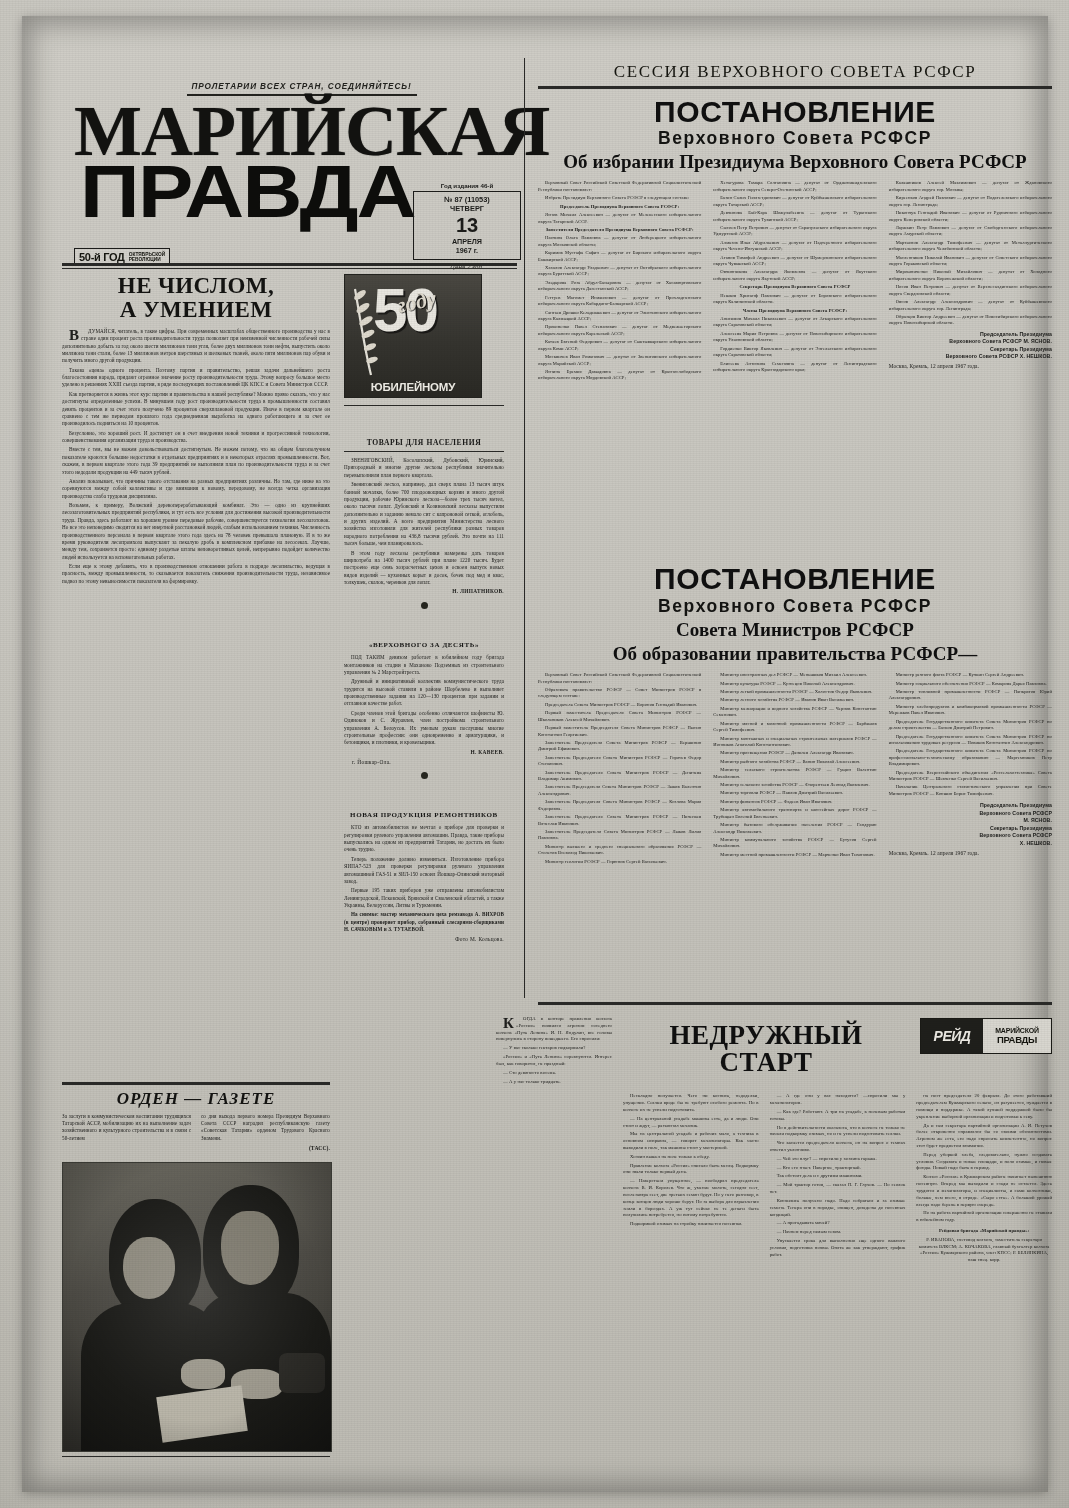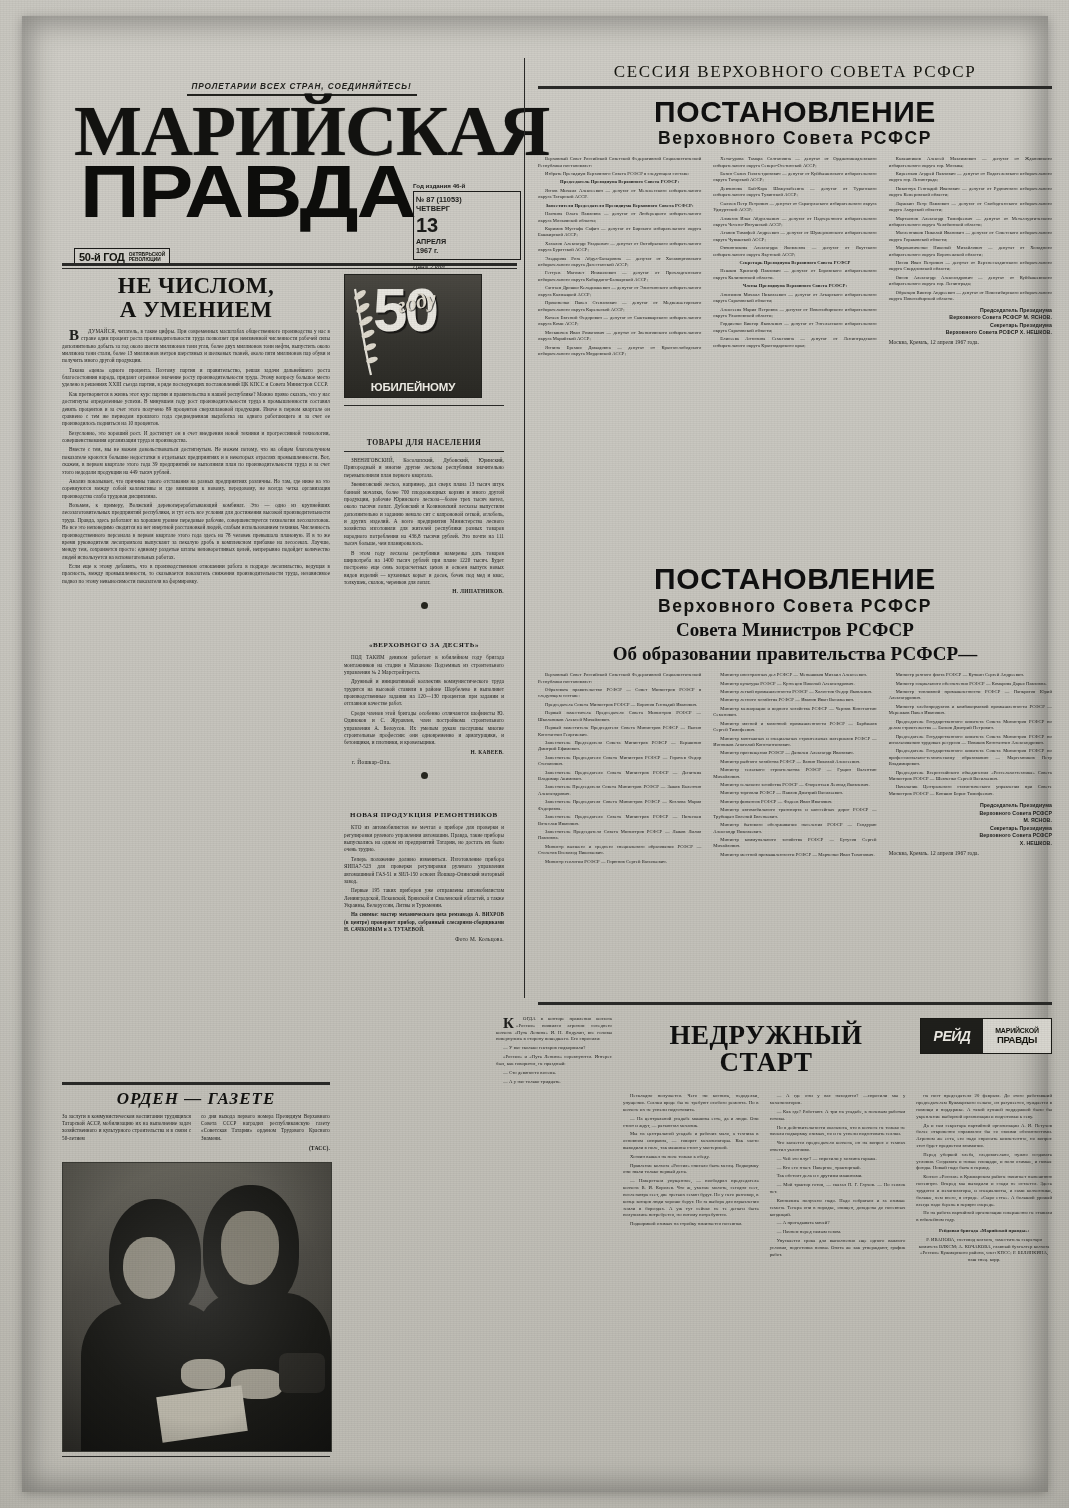--- a/index.html
+++ b/index.html
@@ -57,21 +57,21 @@
     text-shadow:0 0 1px rgba(0,0,0,.5);
   }
   .title-sub{
     font-family:"Liberation Sans",sans-serif;font-weight:bold;
     font-size:74px;line-height:.86;letter-spacing:-1.5px;
     text-align:left;color:#0d0d0b;margin:-4px 0 0 6px;
     transform:scaleX(1.12);transform-origin:left center;
   }
   .issue-box{
     position:absolute;right:8px;top:104px;width:108px;
-    font-family:"Liberation Sans",sans-serif;color:#1c1c1a;
+    text-align:center;font-family:"Liberation Sans",sans-serif;color:#1c1c1a;
   }
   .issue-year{font-size:6.2px;font-weight:bold;margin-bottom:2px;}
   .issue-frame{border:1.6px solid #1c1c1a;padding:3px 2px 4px 2px;}
   .issue-no{font-size:7.4px;font-weight:bold;line-height:1.25;}
   .issue-day{font-size:20px;font-weight:bold;line-height:1.05;margin:1px 0;}
   .issue-mon{font-size:7.2px;font-weight:bold;line-height:1.25;}
   .issue-price{font-size:6.2px;margin-top:3px;font-style:italic;}
   .organ-row{position:absolute;left:0;top:170px;width:455px;display:flex;align-items:center;}
   .jubilee-badge{
     border:1.4px solid #1c1c1a;padding:2px 4px;display:flex;align-items:center;gap:4px;
@@ -328,20 +328,21 @@
         <div class="vign"></div>
       </div>
       <div class="rule" style="margin-top:4px"></div>
     </div>
 
     <div style="position:absolute;left:476px;top:4px;width:514px;">
       <div class="kicker">СЕССИЯ ВЕРХОВНОГО СОВЕТА РСФСР</div>
       <div class="rule thick" style="margin:4px 0 7px 0"></div>
       <div class="decree-1">ПОСТАНОВЛЕНИЕ</div>
       <div class="decree-2">Верховного Совета РСФСР</div>
+      <div class="decree-3">Об избрании Президиума Верховного Совета РСФСР</div>
 
       <div class="cols-3 body-text tiny" style="margin-top:8px">
         <p>Верховный Совет Российской Советской Федеративной Социалистической Республики постановляет:</p>
         <p>Избрать Президиум Верховного Совета РСФСР в следующем составе:</p>
         <p style="font-weight:bold;text-align:center;text-indent:0">Председатель Президиума Верховного Совета РСФСР:</p>
         <p>Яснов Михаил Алексеевич — депутат от Мелекесского избирательного округа Татарской АССР.</p>
         <p style="font-weight:bold;text-align:center;text-indent:0">Заместители Председателя Президиума Верховного Совета РСФСР:</p>
         <p>Наячина Ольга Павловна — депутат от Люберецкого избирательного округа Московской области;</p>
         <p>Каримов Мустафа Сафич — депутат от Бирского избирательного округа Башкирской АССР;</p>
         <p>Хахалов Александр Уладаевич — депутат от Октябрьского избирательного округа Бурятской АССР;</p>

